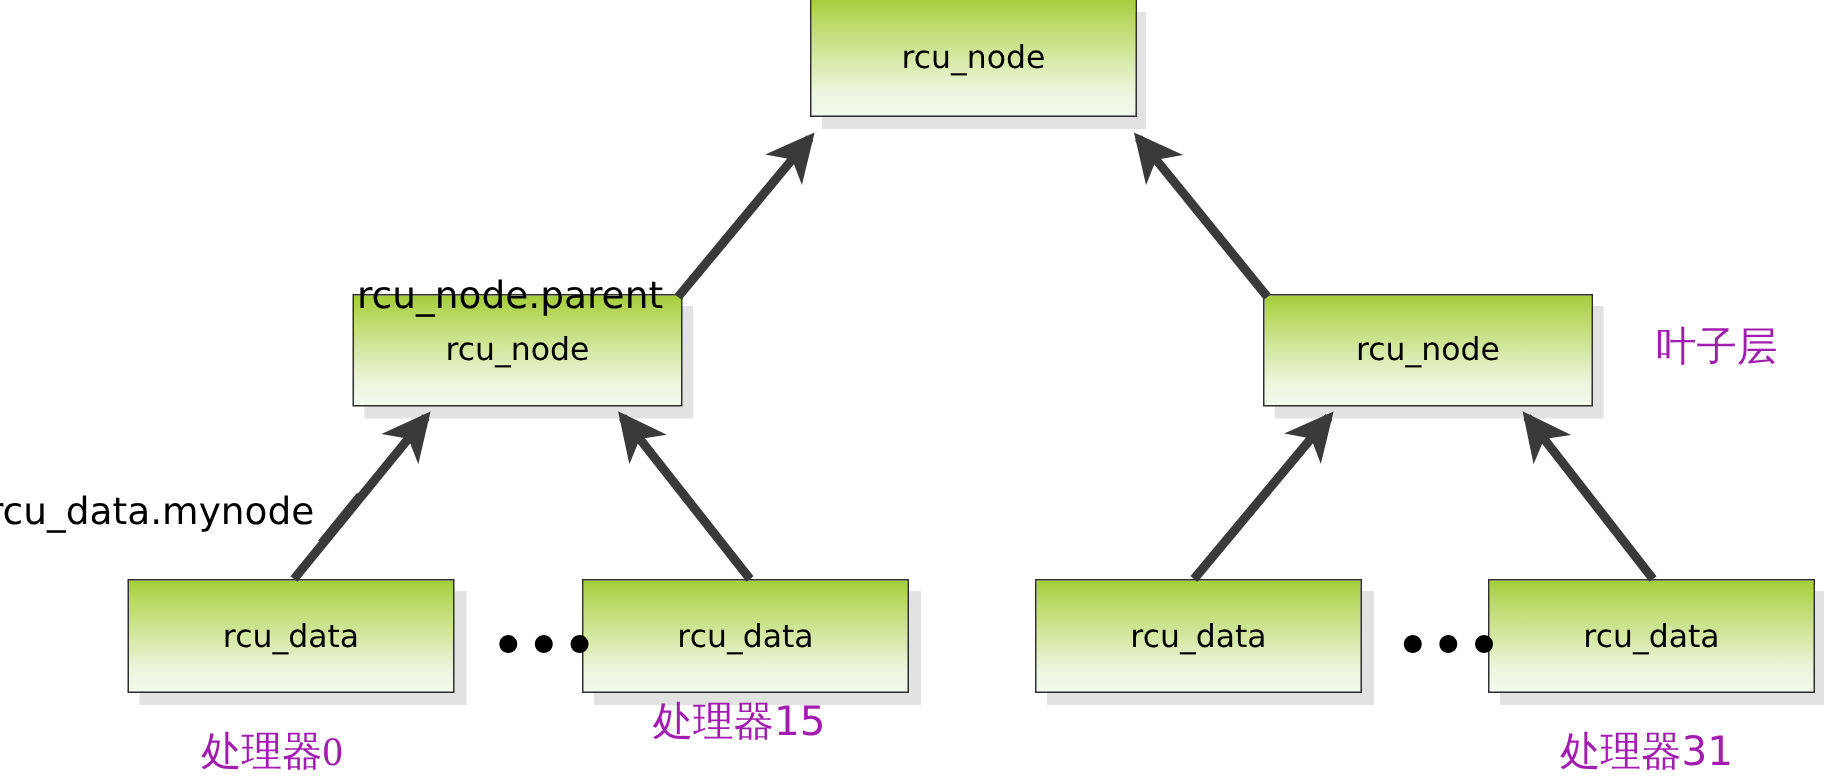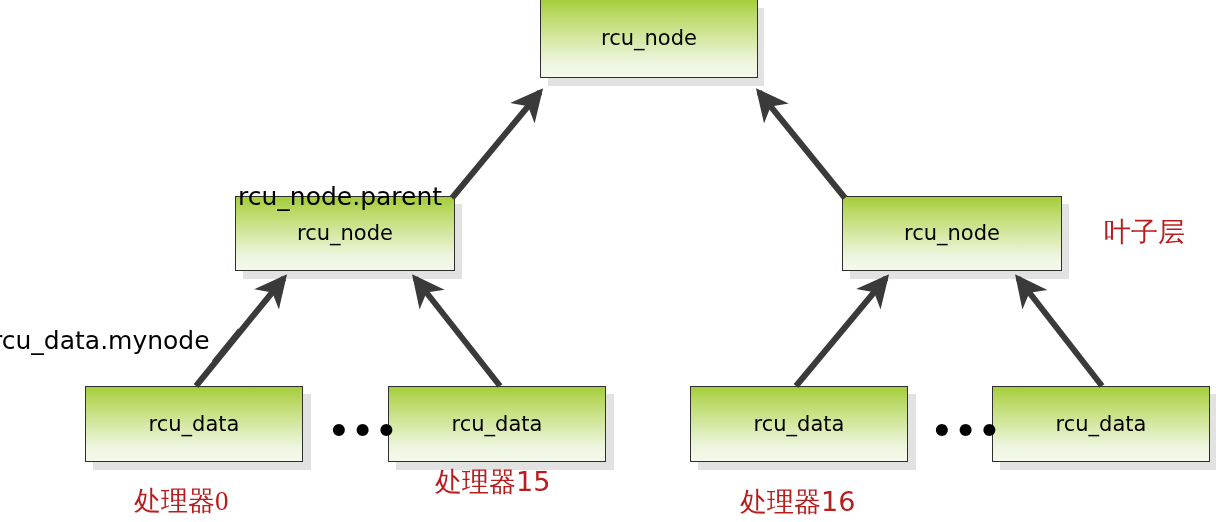--- a/index.html
+++ b/index.html
@@ -47,21 +47,21 @@
     position: absolute;
     font-size: 25px;
     color: #000000;
     white-space: nowrap;
     line-height: 1;
     z-index: 5;
   }
   .cjk-text {
     position: absolute;
     font-size: 27px;
-    color: #b91c1c;
+    color: #a21caf;
     white-space: nowrap;
     line-height: 1;
     z-index: 5;
     font-family: "DejaVu Sans", "Liberation Sans", sans-serif;
   }
   .ellipsis {
     position: absolute;
     font-size: 34px;
     font-weight: bold;
     color: #000000;
@@ -147,15 +147,15 @@
   <div class="ellipsis" style="left:931px; top:414px;">•••</div>
 
   <div class="free-text" style="left:238px; top:143px;margin-top:41px;">rcu_node.parent</div>
 
   <div class="free-text" style="left:-8px; top:328px;">rcu_data.mynode</div>
 
   <div class="cjk-text" style="left:1104px; top:218px;">叶子层</div>
 
   <div class="cjk-text" style="left:134px; top:488px;font-family:Liberation Serif, serif;">处理器0</div>
   <div class="cjk-text" style="left:435px; top:468px;">处理器15</div>
-  <div class="cjk-text" style="left:740px; top:488px;">处理器16</div>
+  <div class="cjk-text" style="left:1040px; top:488px;">处理器31</div>
 
 </div>
 
 </body></html>

